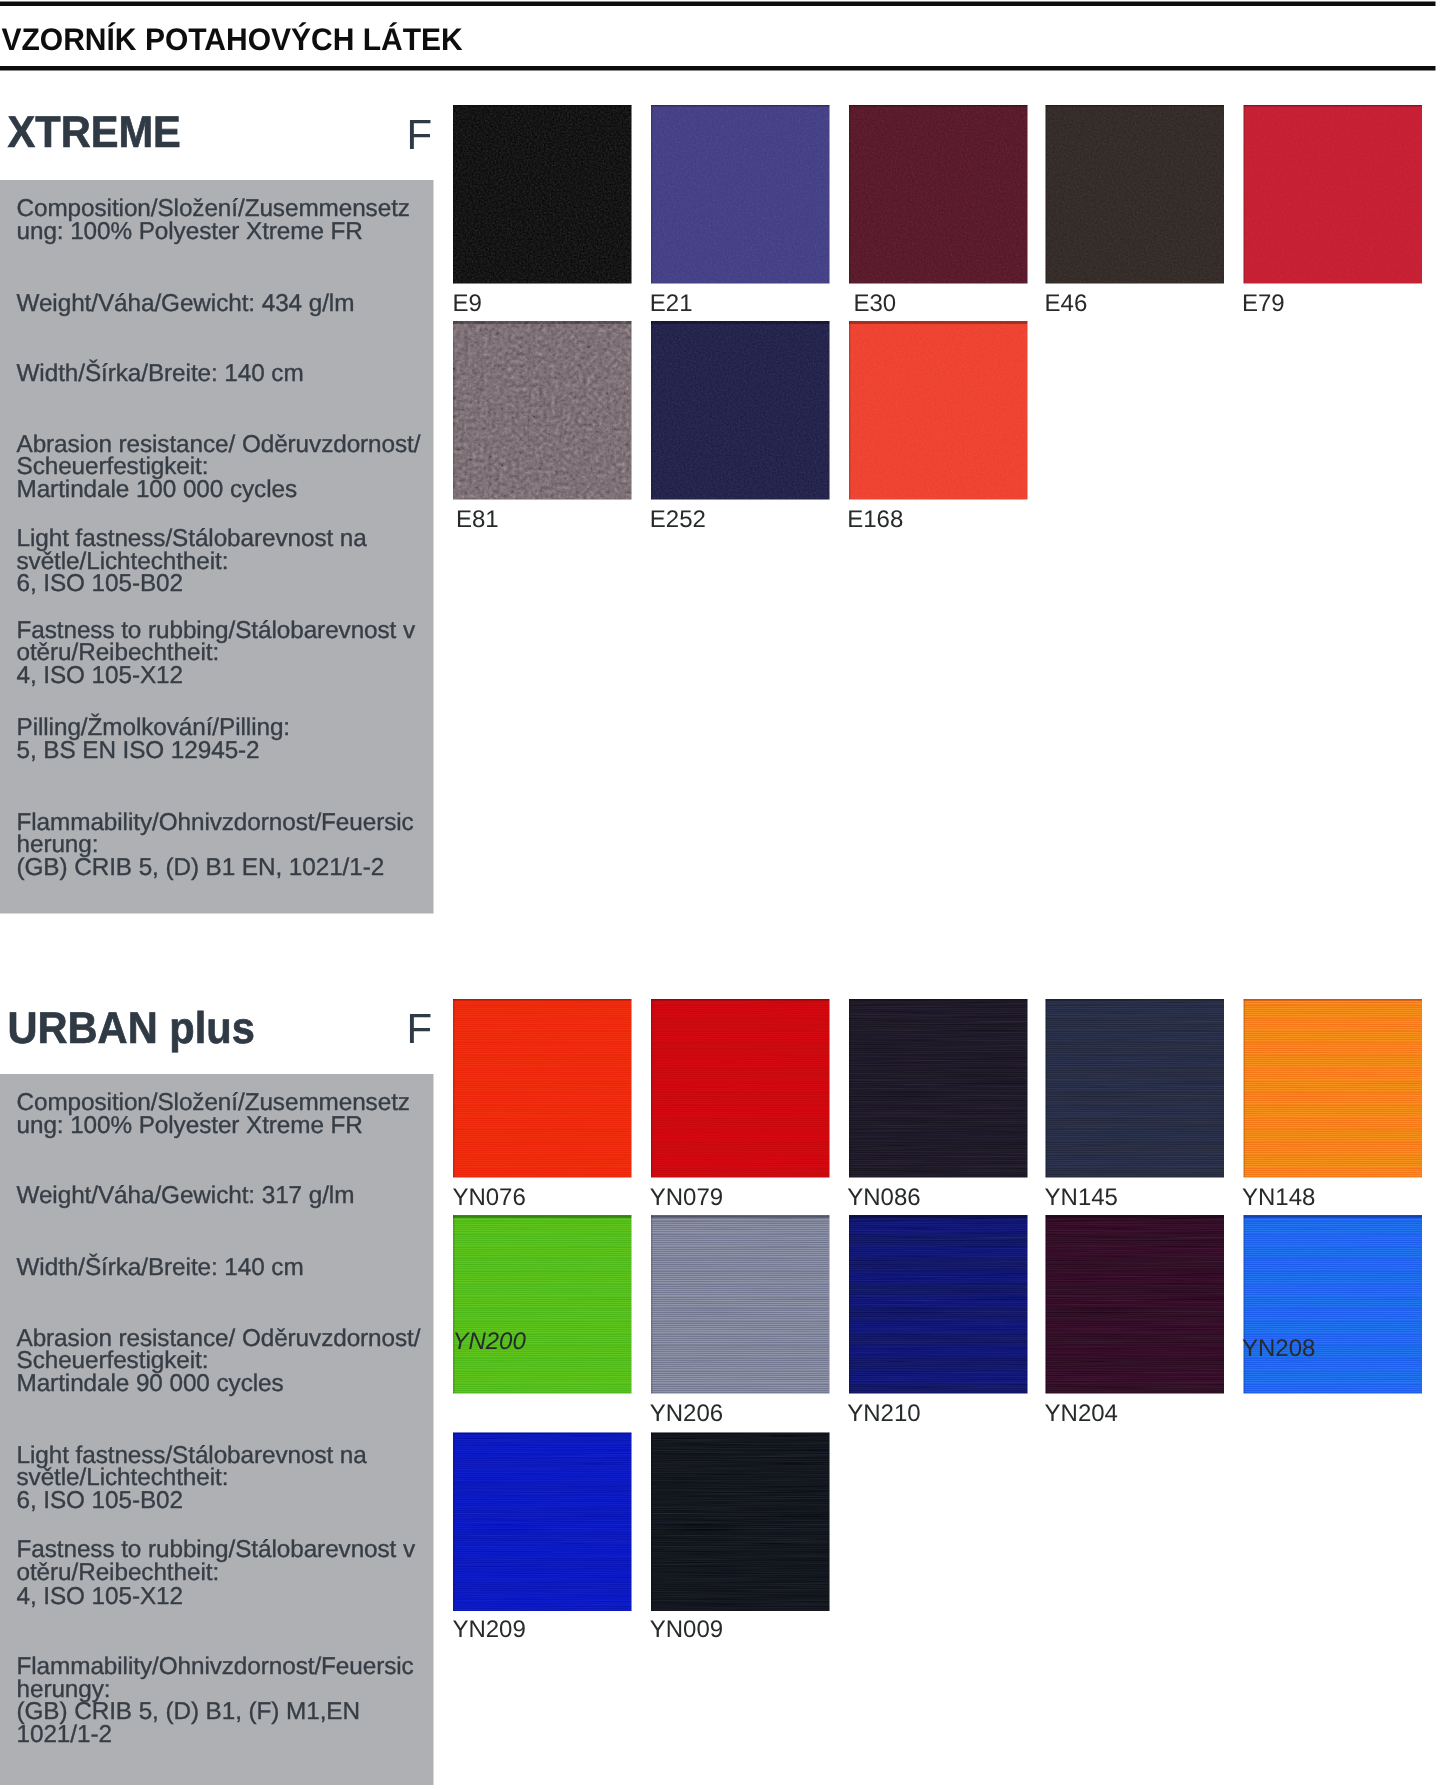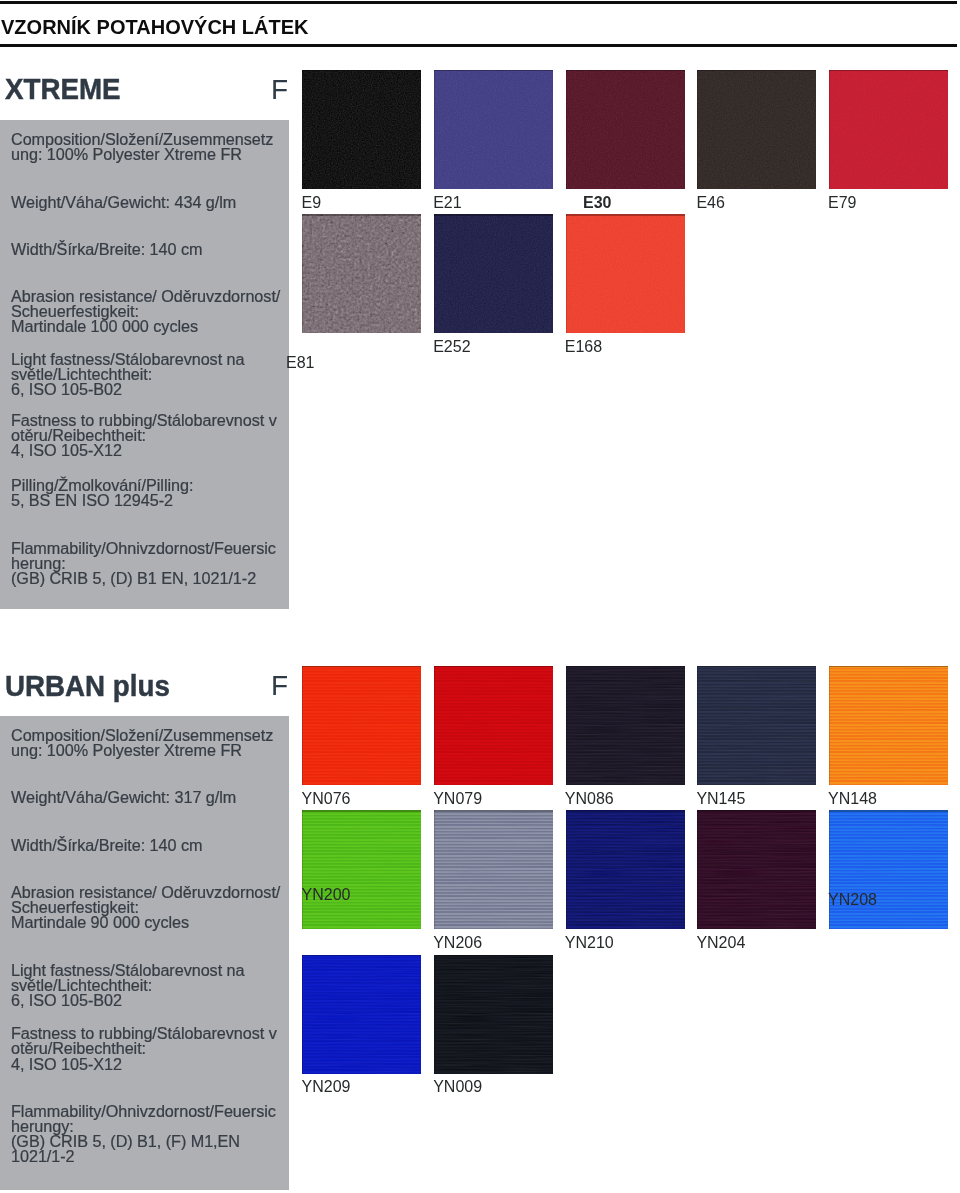--- a/index.html
+++ b/index.html
@@ -146,21 +146,21 @@
       <div class="sw" style="left: 565.5px; top: 70px; background: rgb(78, 19, 35);">
         <svg class="tex" style="opacity: 0.4; mix-blend-mode: overlay;">
           <rect x="0" y="0" width="119" height="119" filter="url(#fx-speckle)"></rect>
         </svg>
         <svg class="tex" style="mix-blend-mode: screen; opacity: 0.0736522;">
           <rect x="0" y="0" width="119" height="119" filter="url(#fx-speckle)"></rect>
         </svg>
         <div class="edge"></div>
         <div class="edgeL"></div>
       </div>
-      <div class="swlbl" style="left: 583px; top: 194.8px; font-weight: bold;">E30</div>
+      <div class="swlbl" style="left: 569px; top: 194.8px;">E30</div>
       <div class="sw" style="left: 697.1px; top: 70px; background: rgb(43, 35, 32);">
         <svg class="tex" style="opacity: 0.4; mix-blend-mode: overlay;">
           <rect x="0" y="0" width="119" height="119" filter="url(#fx-speckle)"></rect>
         </svg>
         <svg class="tex" style="mix-blend-mode: screen; opacity: 0.0766522;">
           <rect x="0" y="0" width="119" height="119" filter="url(#fx-speckle)"></rect>
         </svg>
         <div class="edge"></div>
         <div class="edgeL"></div>
       </div>
@@ -179,21 +179,21 @@
       <div class="sw" style="left: 302.3px; top: 214.3px; background: rgb(110, 99, 104);">
         <svg class="tex" style="opacity: 0.62; mix-blend-mode: overlay;">
           <rect x="0" y="0" width="119" height="119" filter="url(#fx-heather)"></rect>
         </svg>
         <svg class="tex" style="mix-blend-mode: screen; opacity: 0;">
           <rect x="0" y="0" width="119" height="119" filter="url(#fx-heather)"></rect>
         </svg>
         <div class="edge"></div>
         <div class="edgeL"></div>
       </div>
-      <div class="swlbl" style="left: 286px; top: 339.1px; margin-top: 16px;">E81</div>
+      <div class="swlbl" style="left: 304px; top: 339.1px;">E81</div>
       <div class="sw" style="left: 433.9px; top: 214.3px; background: rgb(25, 25, 64);">
         <svg class="tex" style="opacity: 0.4; mix-blend-mode: overlay;">
           <rect x="0" y="0" width="119" height="119" filter="url(#fx-speckle)"></rect>
         </svg>
         <svg class="tex" style="mix-blend-mode: screen; opacity: 0.102609;">
           <rect x="0" y="0" width="119" height="119" filter="url(#fx-speckle)"></rect>
         </svg>
         <div class="edge"></div>
         <div class="edgeL"></div>
       </div>
@@ -293,21 +293,21 @@
         <svg class="tex" style="opacity: 0.1; mix-blend-mode: overlay;">
           <rect x="0" y="0" width="119" height="119" filter="url(#fx-weave)"></rect>
         </svg>
         <svg class="tex" style="mix-blend-mode: screen; opacity: 0;">
           <rect x="0" y="0" width="119" height="119" filter="url(#fx-weave)"></rect>
         </svg>
         <div class="rib"></div>
         <div class="edge"></div>
         <div class="edgeL"></div>
       </div>
-      <div class="swlbl" style="left: 301.6px; top: 887px;">YN200</div>
+      <div class="swlbl" style="left: 301.6px; top: 887px; font-style: italic;">YN200</div>
       <div class="sw" style="left: 433.9px; top: 810.3px; background: rgb(127, 132, 155);">
         <svg class="tex" style="opacity: 0.1; mix-blend-mode: overlay;">
           <rect x="0" y="0" width="119" height="119" filter="url(#fx-weave)"></rect>
         </svg>
         <svg class="tex" style="mix-blend-mode: screen; opacity: 0;">
           <rect x="0" y="0" width="119" height="119" filter="url(#fx-weave)"></rect>
         </svg>
         <div class="rib"></div>
         <div class="edge"></div>
         <div class="edgeL"></div>

